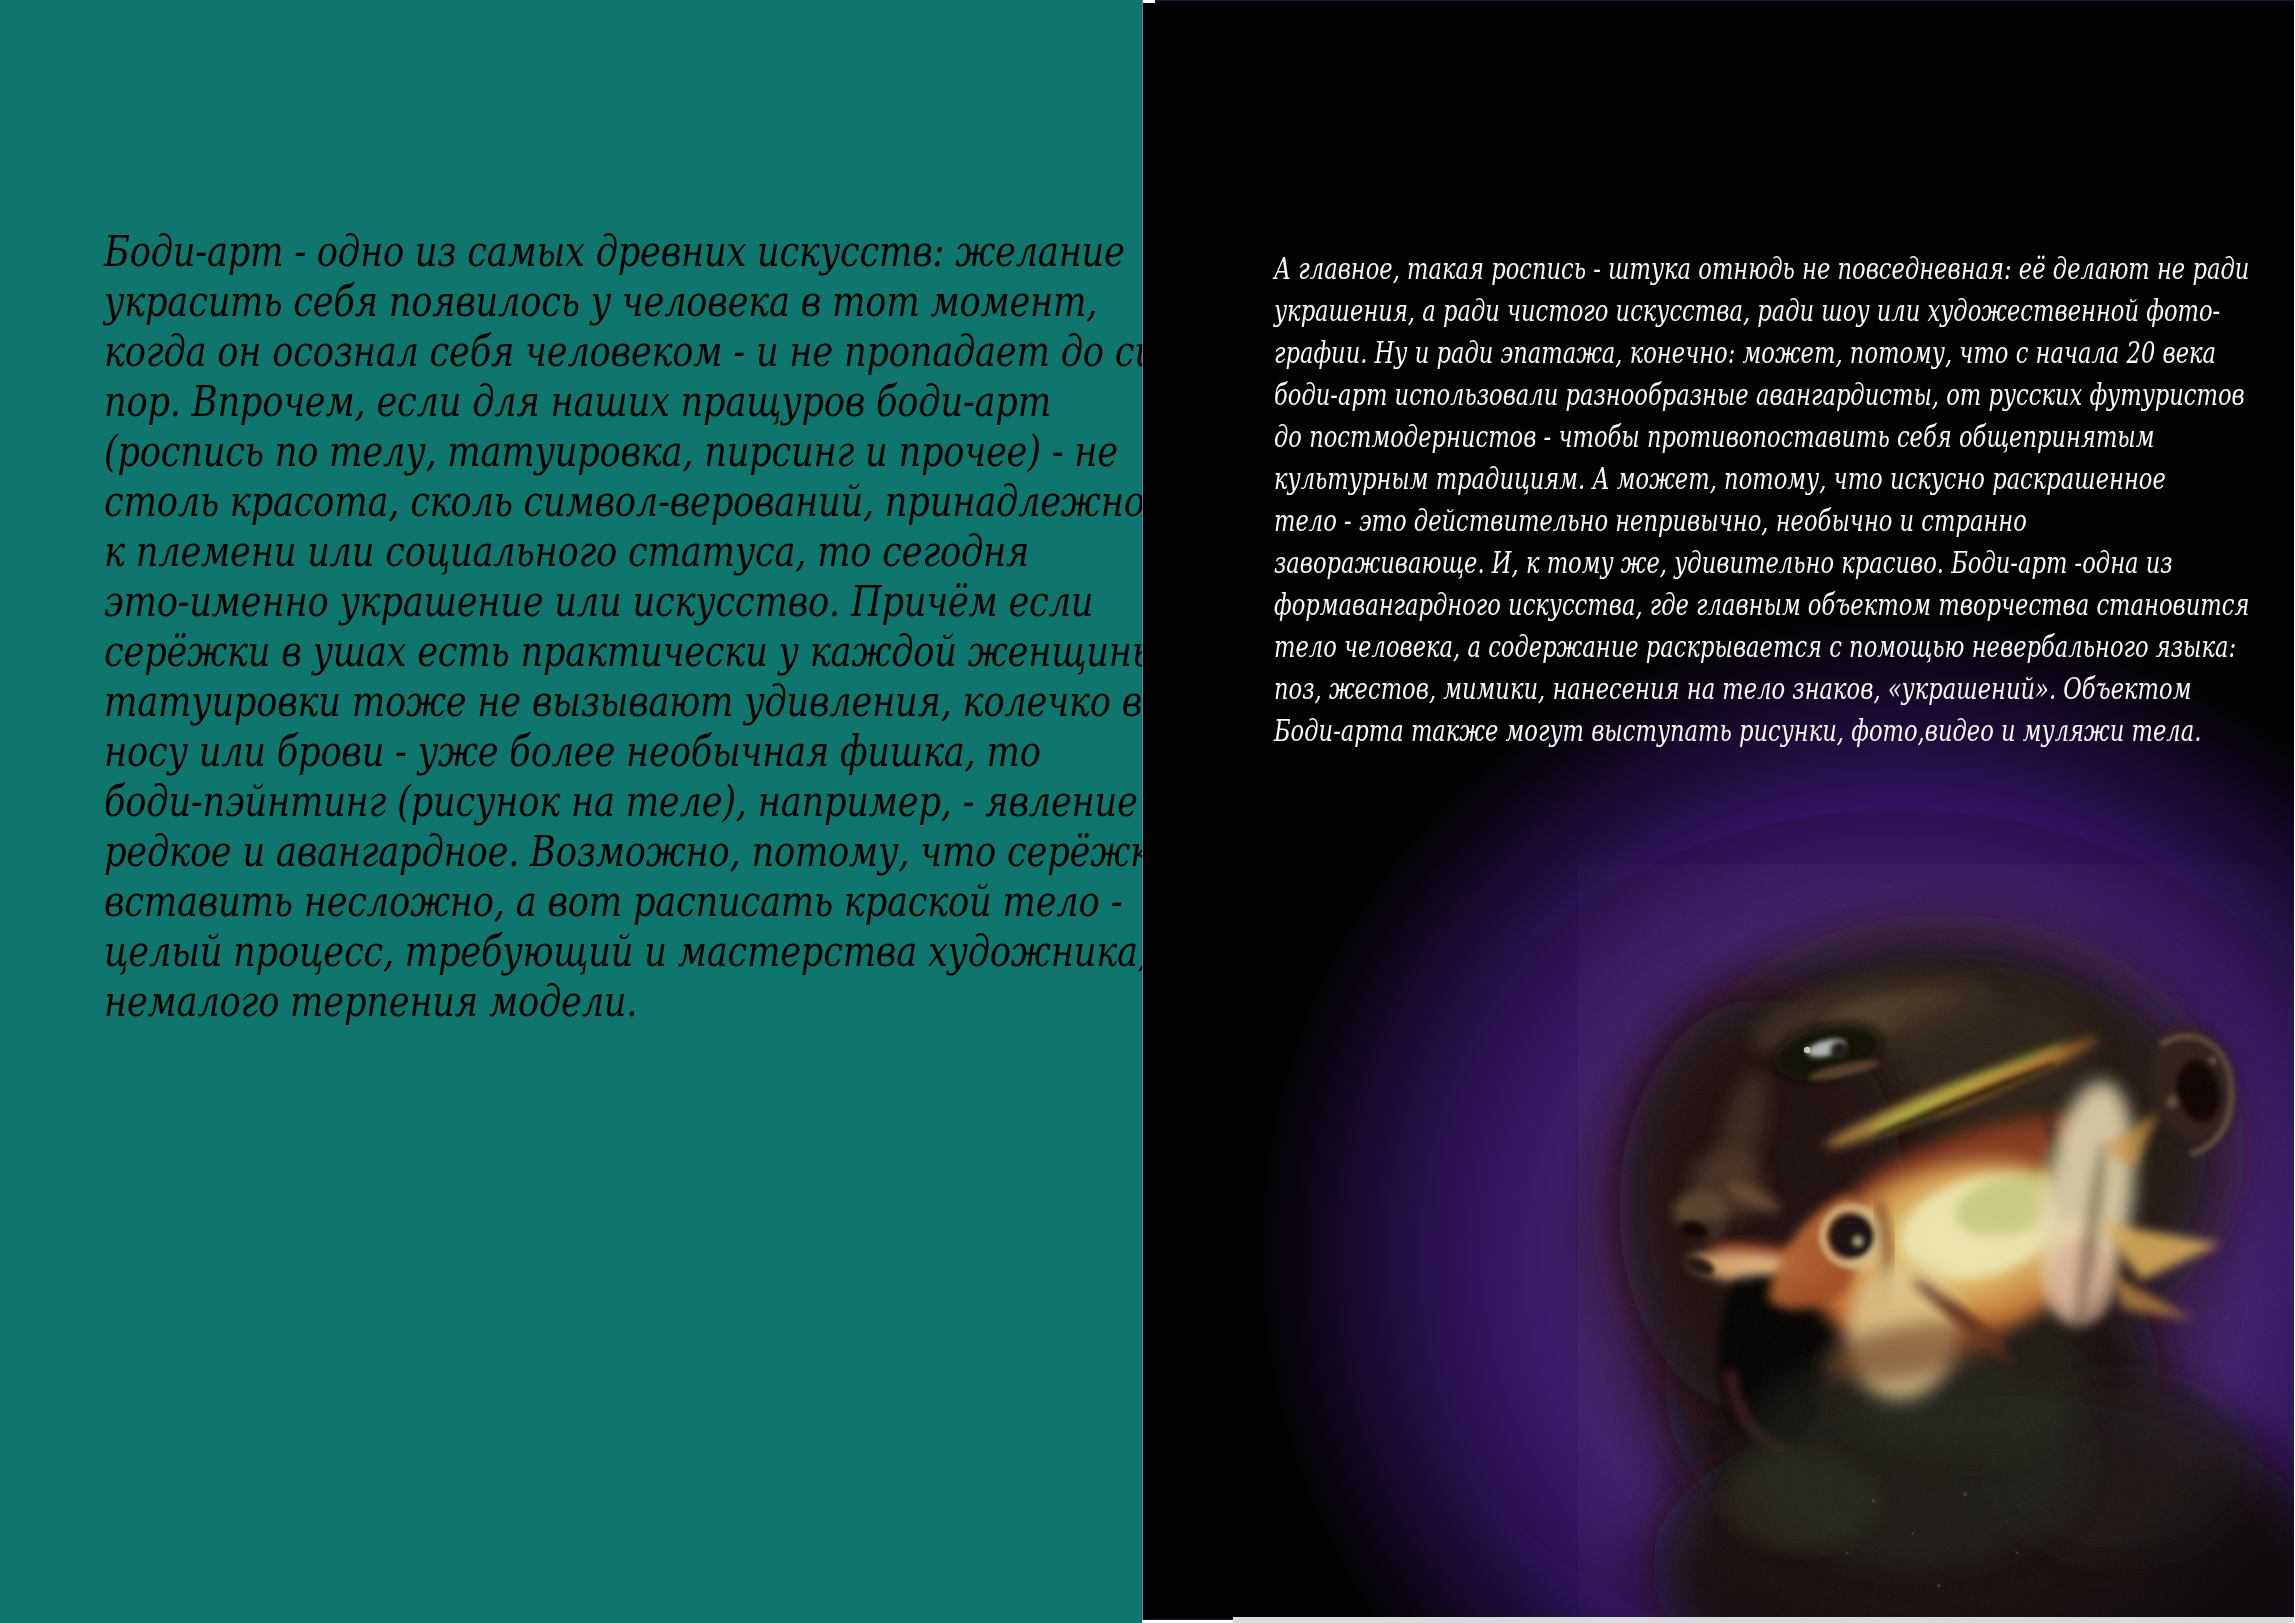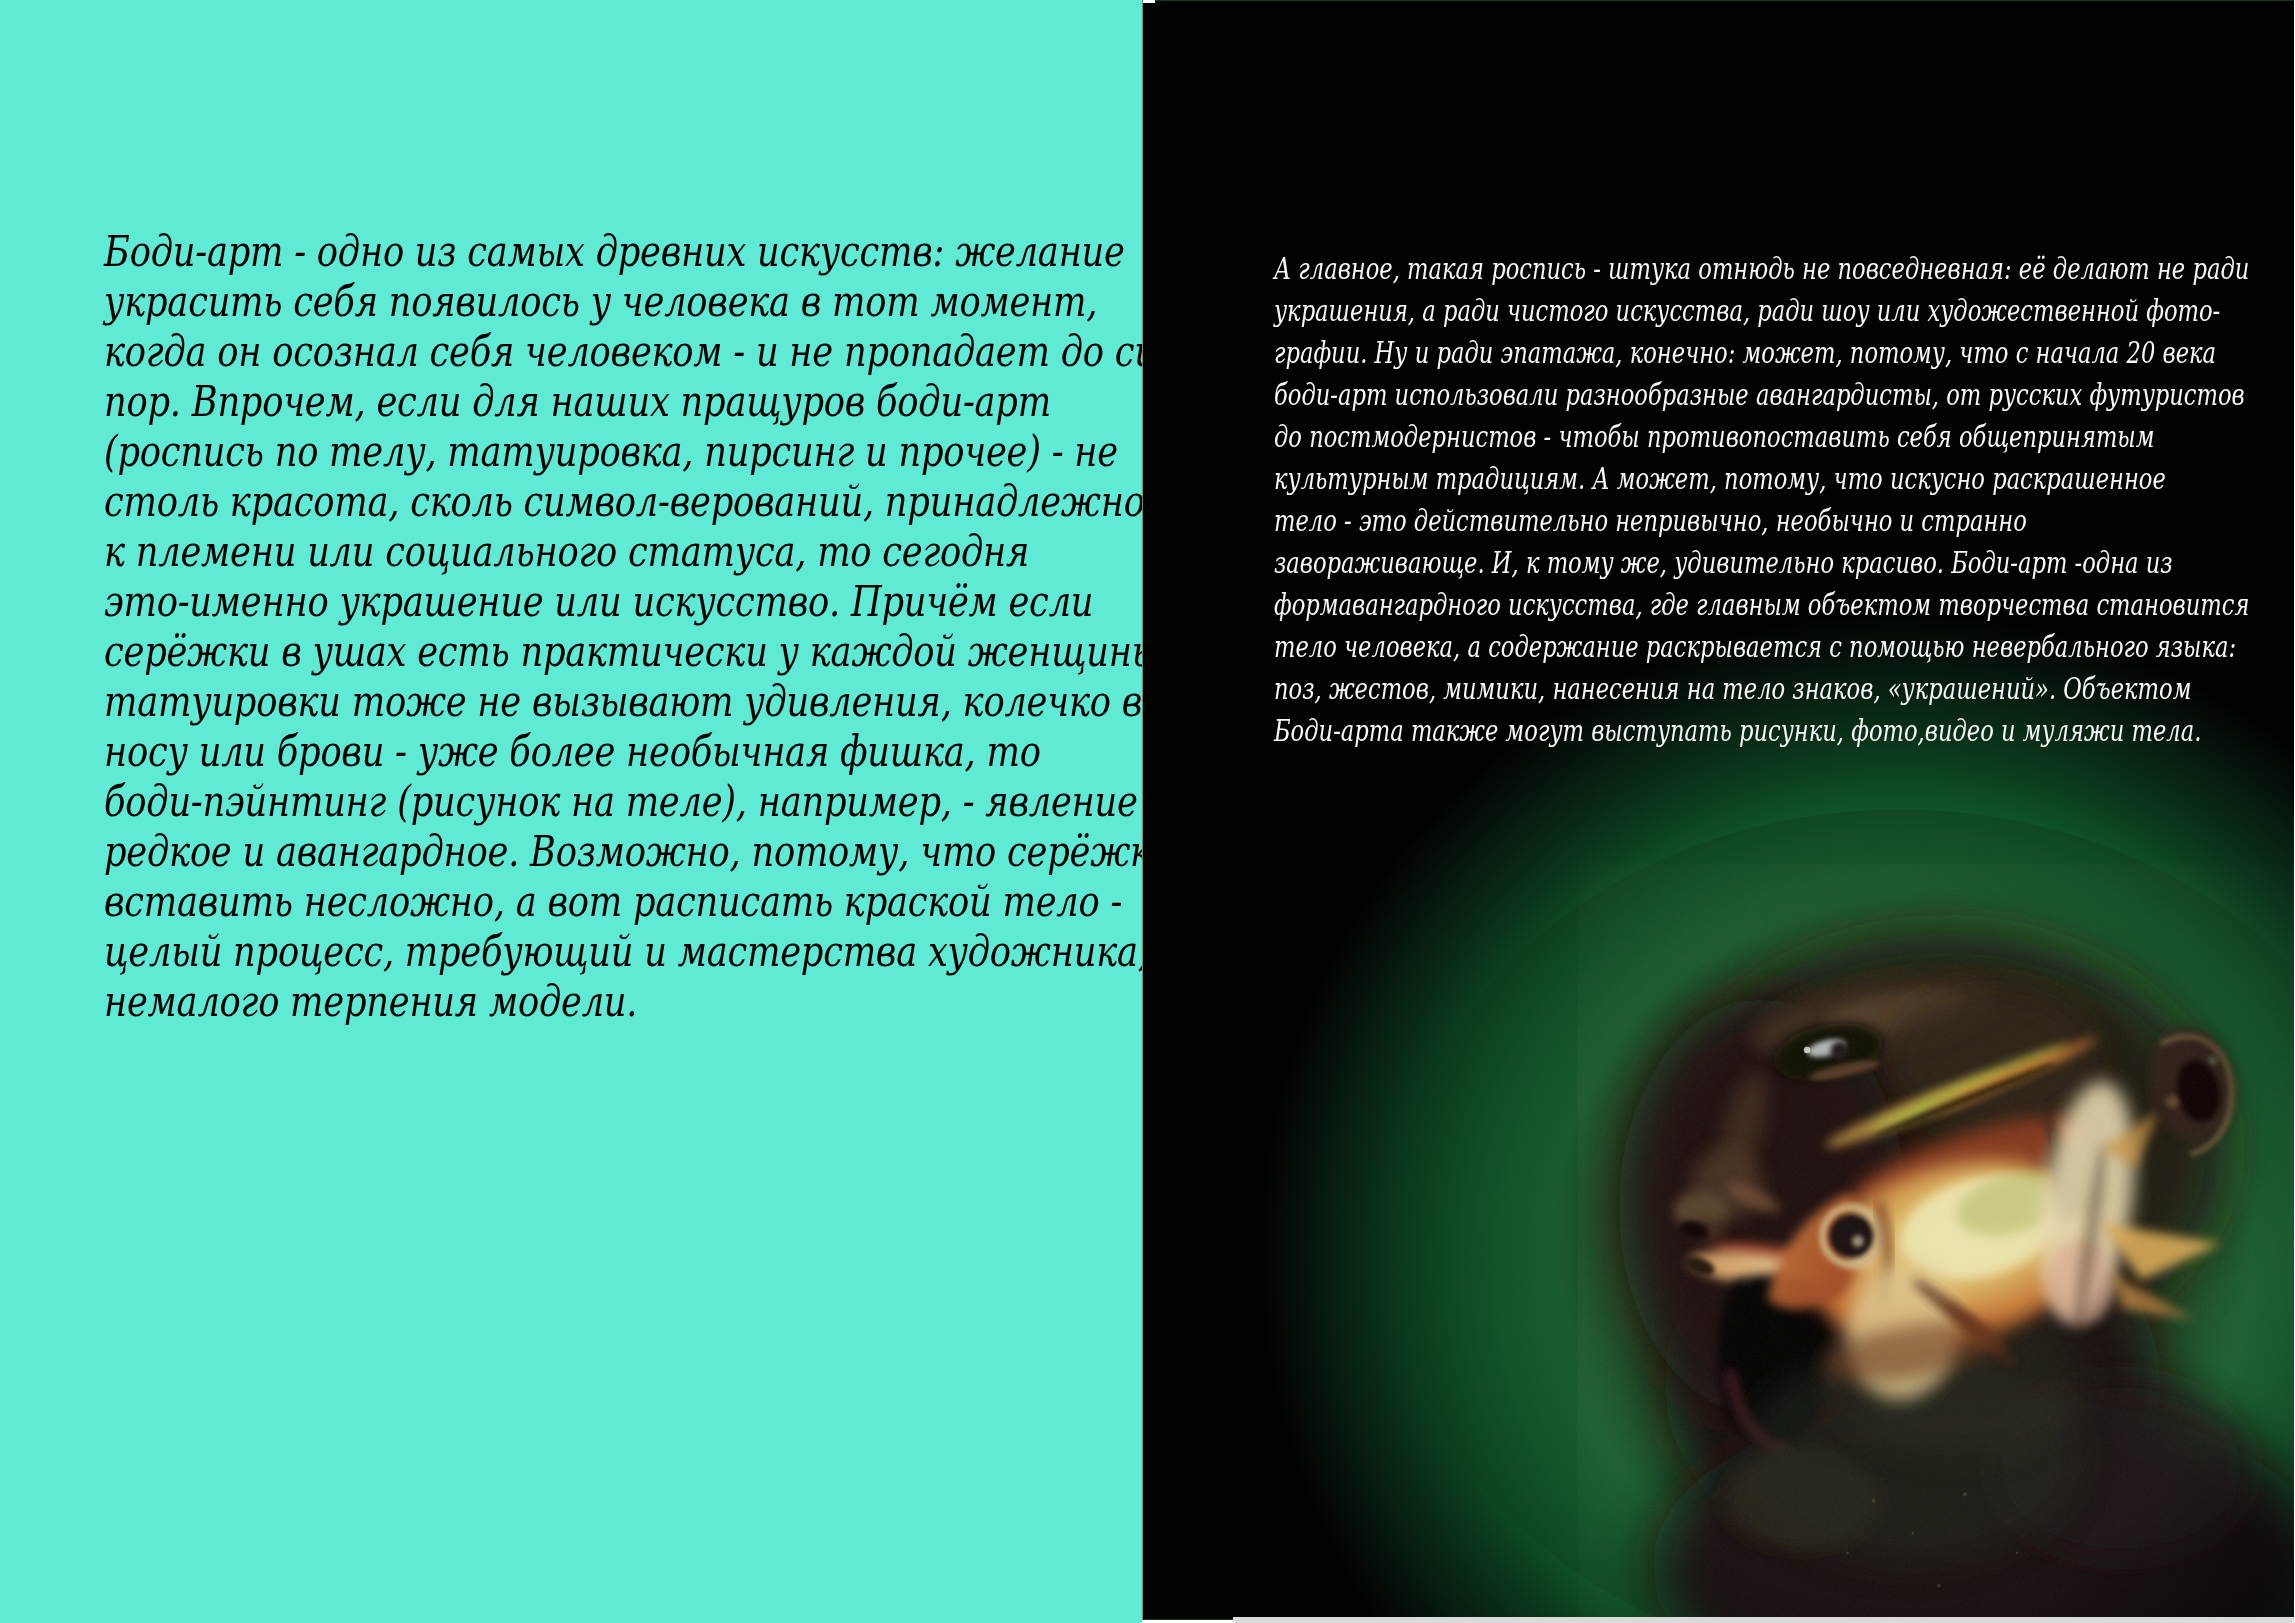--- a/index.html
+++ b/index.html
@@ -9,37 +9,37 @@
     overflow: hidden;
     position: relative;
     font-family: "DejaVu Serif", serif;
   }
   .line { white-space: nowrap; }
 
   
   .left-page {
     position: absolute; left: 0; top: 0;
     width: 1142px; height: 1623px;
-    background: #5eead4;
+    background: #0f766e;
   }
   .left-text {
     position: absolute; left: 104px; top: 227px;
     font-style: italic;
     font-size: 42px; line-height: 50px;
     letter-spacing: -0.3px;
     color: #000000;
     transform: scaleX(0.84);
     transform-origin: 0 0;
   }
 
   
   .right-page {
     position: absolute; left: 1142px; top: 0;
     width: 1154px; height: 1620px;
-    background: #15803d;
+    background: #4c1d95;
     border-left: 1.3px solid rgba(145,145,155,0.7);
     box-sizing: border-box;
   }
   .right-text {
     position: absolute; left: 131px; top: 248px;
     font-style: italic;
     font-size: 29px; line-height: 42px;
     color: #f8f8f8;
     transform: scaleX(0.78);
     transform-origin: 0 0;

